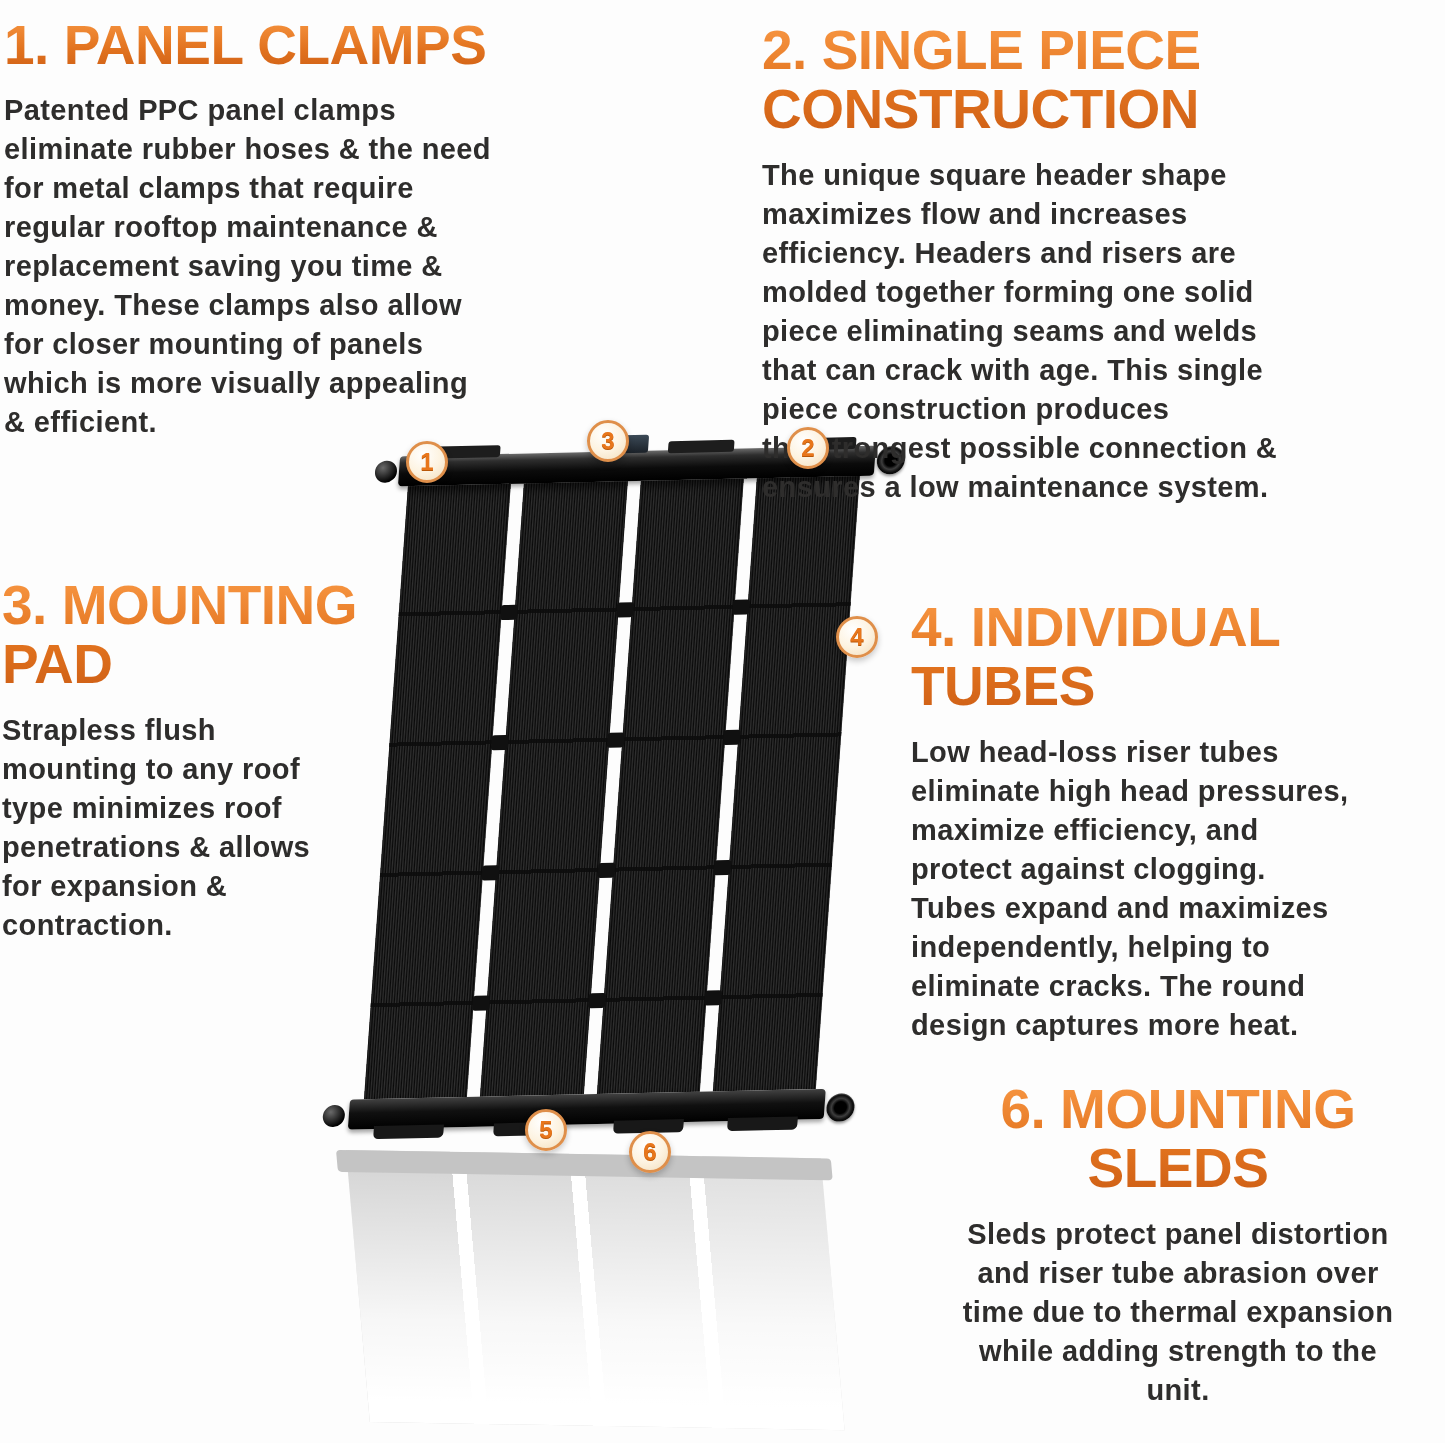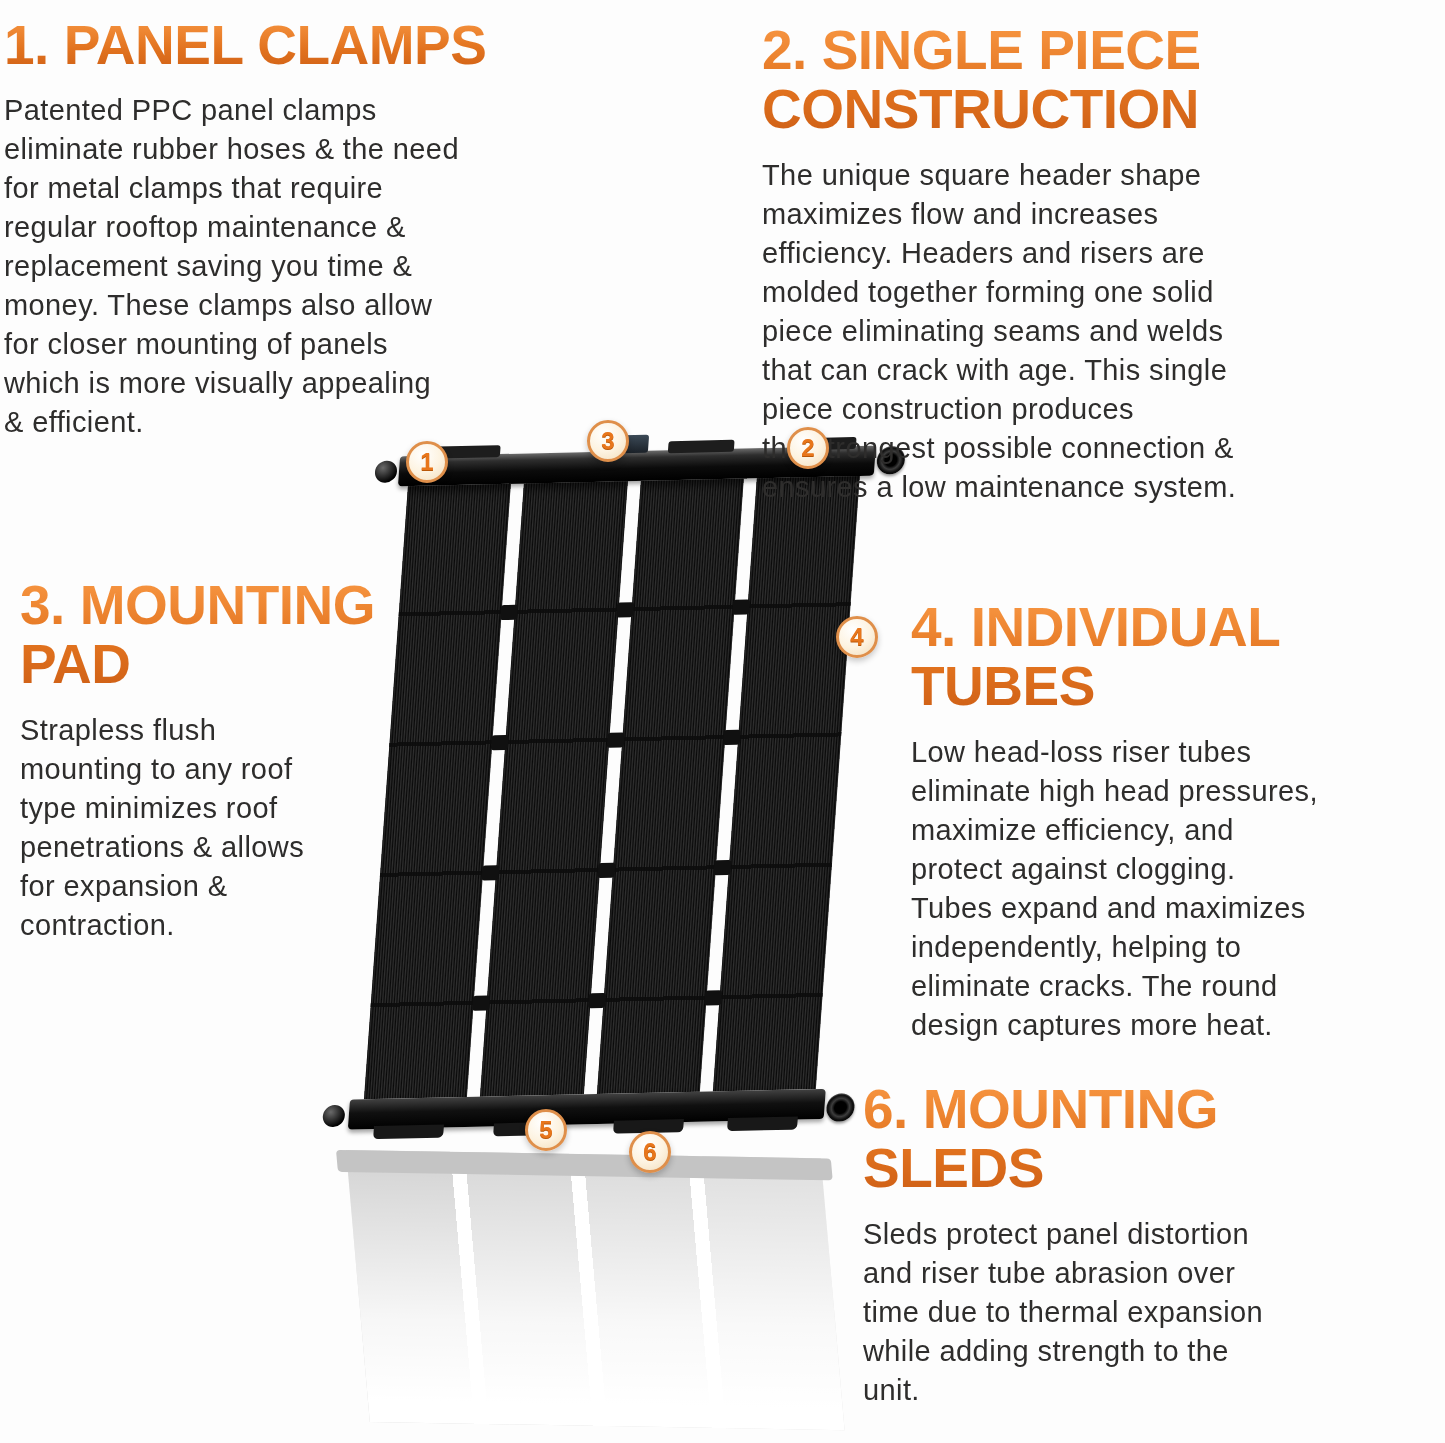--- a/index.html
+++ b/index.html
@@ -16,28 +16,28 @@
     color:#e2731f;text-transform:uppercase;
   }
   @supports (-webkit-background-clip: text){
     .section-heading{
       background-image:linear-gradient(180deg,#f5923e 8%,#e2731f 55%,#cd5e15 100%);
       -webkit-background-clip:text;background-clip:text;color:transparent;
     }
   }
   .section-body{
     font-size:29px;line-height:39px;letter-spacing:0.4px;
-    color:#2e2d2c;white-space:pre-line;
+    color:#2e2d2c;white-space:pre-line;font-weight:bold;
   }
   .sec1{left:4px;top:8px;width:648px;}
   .sec2{left:762px;top:13px;width:682px;}
-  .sec3{left:20px;top:568px;width:430px;}
+  .sec3{left:2px;top:568px;width:430px;}
   .sec4{left:911px;top:590px;width:534px;}
   .sec5{left:4px;top:1182px;width:640px;}
-  .sec6{left:863px;top:1072px;width:534px;}
+  .sec6{left:911px;top:1072px;width:534px;text-align:center;}
 
   
   .reflection{
     position:absolute;z-index:1;
     left:346px;top:1150px;width:474px;height:272px;
     transform:skewX(6deg) rotate(1deg);transform-origin:top left;
     background:
       linear-gradient(180deg, rgba(255,255,255,0) 0%, rgba(255,255,255,0.82) 62%, #ffffff 92%),
       linear-gradient(90deg,
         #d2d2d2 0%, #d2d2d2 22%, #ffffff 22%, #ffffff 25%,

